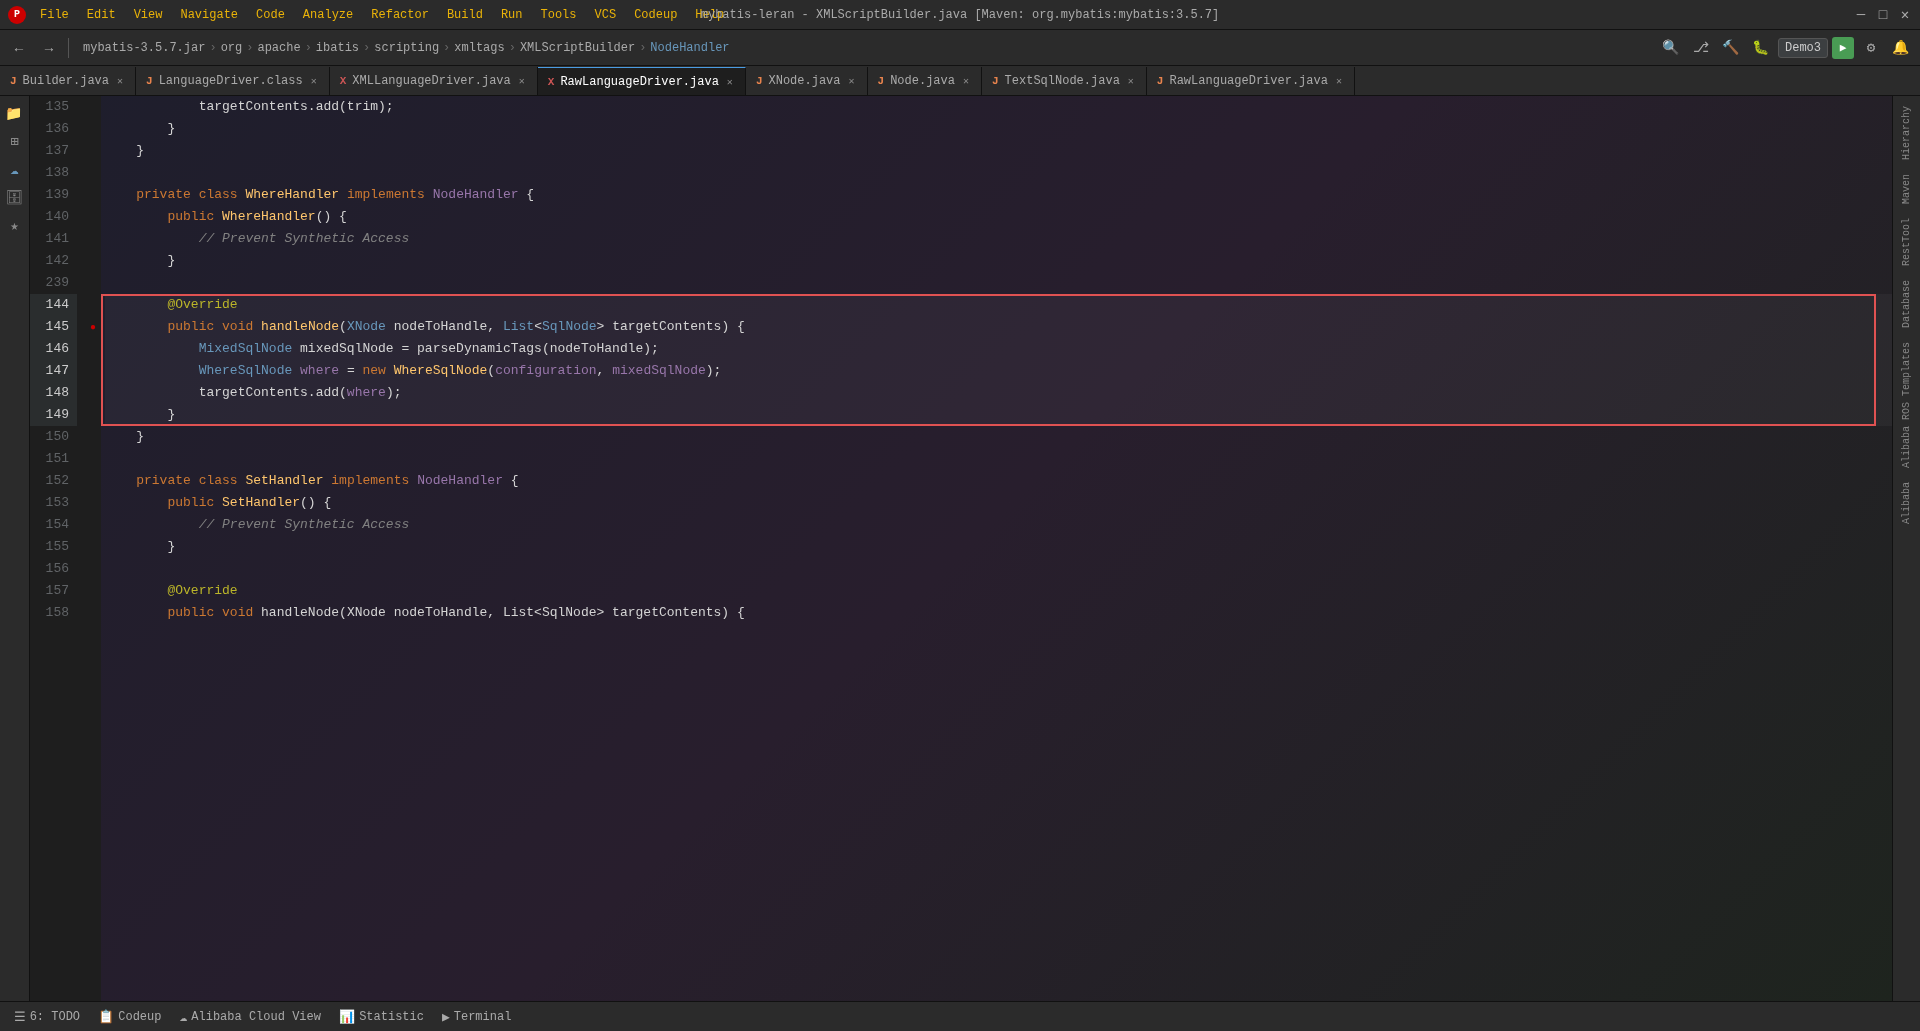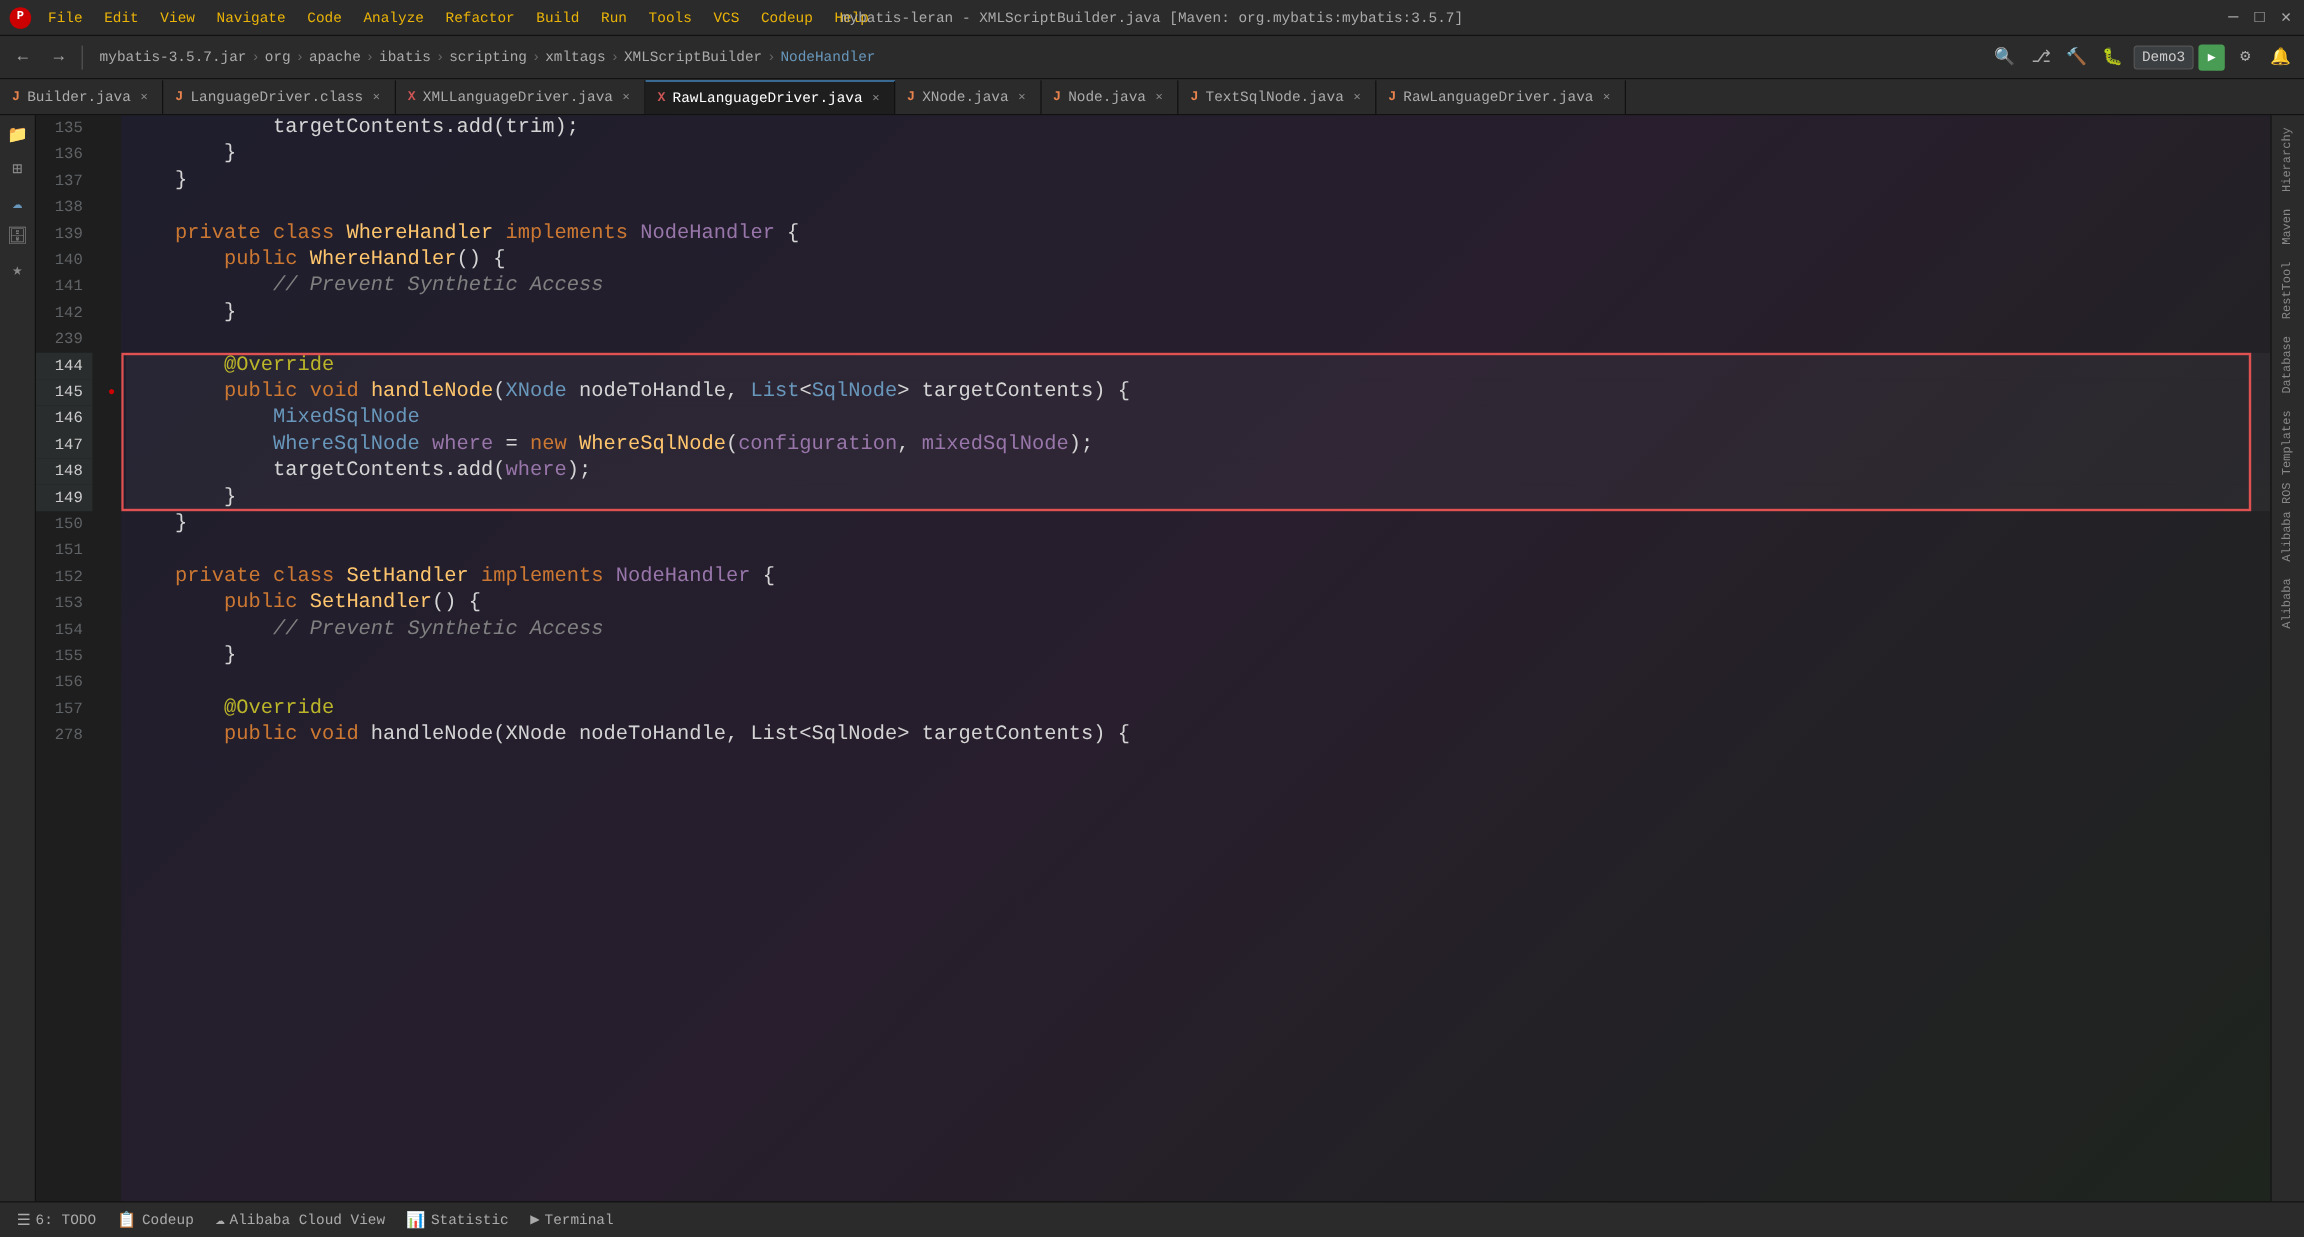--- a/index.html
+++ b/index.html
@@ -266,21 +266,21 @@
       overflow: auto;
       position: relative;
       z-index: 1;
       padding-left: 4px;
     }
 
     .code-line {
       height: 22px;
       display: flex;
       align-items: center;
-      font-size: 17px;
+      font-size: 13px;
       line-height: 22px;
       white-space: pre;
       position: relative;
     }
 
     
     .selection-box {
       position: absolute;
       border: 2px solid #e05252;
       z-index: 10;
@@ -470,21 +470,21 @@
         <div class="ln active">148</div>
         <div class="ln active">149</div>
         <div class="ln">150</div>
         <div class="ln">151</div>
         <div class="ln">152</div>
         <div class="ln">153</div>
         <div class="ln">154</div>
         <div class="ln">155</div>
         <div class="ln">156</div>
         <div class="ln">157</div>
-        <div class="ln">278</div>
+        <div class="ln">158</div>
       </div>
 
     <div class="gutter" id="gutter">
         <div class="gutter-icon"></div>
         <div class="gutter-icon"></div>
         <div class="gutter-icon"></div>
         <div class="gutter-icon"></div>
         <div class="gutter-icon"></div>
         <div class="gutter-icon"></div>
         <div class="gutter-icon"></div>
@@ -513,21 +513,21 @@
         <div class="code-line"><span>        </span><span style="color: rgb(212, 212, 212);">}</span></div>
         <div class="code-line"><span>    </span><span style="color: rgb(212, 212, 212);">}</span></div>
         <div class="code-line"></div>
         <div class="code-line"><span>    </span><span style="color: rgb(204, 120, 50);">private</span><span style="color: rgb(212, 212, 212);"> </span><span style="color: rgb(204, 120, 50);">class</span><span style="color: rgb(212, 212, 212);"> </span><span style="color: rgb(255, 198, 109);">WhereHandler</span><span style="color: rgb(212, 212, 212);"> </span><span style="color: rgb(204, 120, 50);">implements</span><span style="color: rgb(212, 212, 212);"> </span><span style="color: rgb(152, 118, 170);">NodeHandler</span><span style="color: rgb(212, 212, 212);"> {</span></div>
         <div class="code-line"><span>        </span><span style="color: rgb(204, 120, 50);">public</span><span style="color: rgb(212, 212, 212);"> </span><span style="color: rgb(255, 198, 109);">WhereHandler</span><span style="color: rgb(212, 212, 212);">() {</span></div>
         <div class="code-line"><span>            </span><span style="color: rgb(128, 128, 128); font-style: italic;">// Prevent Synthetic Access</span></div>
         <div class="code-line"><span>        </span><span style="color: rgb(212, 212, 212);">}</span></div>
         <div class="code-line"></div>
         <div class="code-line" style="background: rgba(255, 255, 255, 0.04);"><span>        </span><span style="color: rgb(187, 181, 41);">@Override</span></div>
         <div class="code-line" style="background: rgba(255, 255, 255, 0.04);"><span>        </span><span style="color: rgb(204, 120, 50);">public</span><span style="color: rgb(212, 212, 212);"> </span><span style="color: rgb(204, 120, 50);">void</span><span style="color: rgb(212, 212, 212);"> </span><span style="color: rgb(255, 198, 109);">handleNode</span><span style="color: rgb(212, 212, 212);">(</span><span style="color: rgb(104, 151, 187);">XNode</span><span style="color: rgb(212, 212, 212);"> nodeToHandle, </span><span style="color: rgb(104, 151, 187);">List</span><span style="color: rgb(212, 212, 212);">&lt;</span><span style="color: rgb(104, 151, 187);">SqlNode</span><span style="color: rgb(212, 212, 212);">&gt; targetContents) {</span></div>
-        <div class="code-line" style="background: rgba(255, 255, 255, 0.04);"><span>            </span><span style="color: rgb(104, 151, 187);">MixedSqlNode</span></div>
+        <div class="code-line" style="background: rgba(255, 255, 255, 0.04);"><span>            </span><span style="color: rgb(104, 151, 187);">MixedSqlNode</span><span style="color: rgb(212, 212, 212);"> mixedSqlNode = parseDynamicTags(nodeToHandle);</span></div>
         <div class="code-line" style="background: rgba(255, 255, 255, 0.04);"><span>            </span><span style="color: rgb(104, 151, 187);">WhereSqlNode</span><span style="color: rgb(212, 212, 212);"> </span><span style="color: rgb(152, 118, 170);">where</span><span style="color: rgb(212, 212, 212);"> = </span><span style="color: rgb(204, 120, 50);">new</span><span style="color: rgb(212, 212, 212);"> </span><span style="color: rgb(255, 198, 109);">WhereSqlNode</span><span style="color: rgb(212, 212, 212);">(</span><span style="color: rgb(152, 118, 170);">configuration</span><span style="color: rgb(212, 212, 212);">, </span><span style="color: rgb(152, 118, 170);">mixedSqlNode</span><span style="color: rgb(212, 212, 212);">);</span></div>
         <div class="code-line" style="background: rgba(255, 255, 255, 0.04);"><span>            </span><span style="color: rgb(212, 212, 212);">targetContents.add(</span><span style="color: rgb(152, 118, 170);">where</span><span style="color: rgb(212, 212, 212);">);</span></div>
         <div class="code-line" style="background: rgba(255, 255, 255, 0.04);"><span>        </span><span style="color: rgb(212, 212, 212);">}</span></div>
         <div class="code-line"><span>    </span><span style="color: rgb(212, 212, 212);">}</span></div>
         <div class="code-line"></div>
         <div class="code-line"><span>    </span><span style="color: rgb(204, 120, 50);">private</span><span style="color: rgb(212, 212, 212);"> </span><span style="color: rgb(204, 120, 50);">class</span><span style="color: rgb(212, 212, 212);"> </span><span style="color: rgb(255, 198, 109);">SetHandler</span><span style="color: rgb(212, 212, 212);"> </span><span style="color: rgb(204, 120, 50);">implements</span><span style="color: rgb(212, 212, 212);"> </span><span style="color: rgb(152, 118, 170);">NodeHandler</span><span style="color: rgb(212, 212, 212);"> {</span></div>
         <div class="code-line"><span>        </span><span style="color: rgb(204, 120, 50);">public</span><span style="color: rgb(212, 212, 212);"> </span><span style="color: rgb(255, 198, 109);">SetHandler</span><span style="color: rgb(212, 212, 212);">() {</span></div>
         <div class="code-line"><span>            </span><span style="color: rgb(128, 128, 128); font-style: italic;">// Prevent Synthetic Access</span></div>
         <div class="code-line"><span>        </span><span style="color: rgb(212, 212, 212);">}</span></div>
         <div class="code-line"></div>

